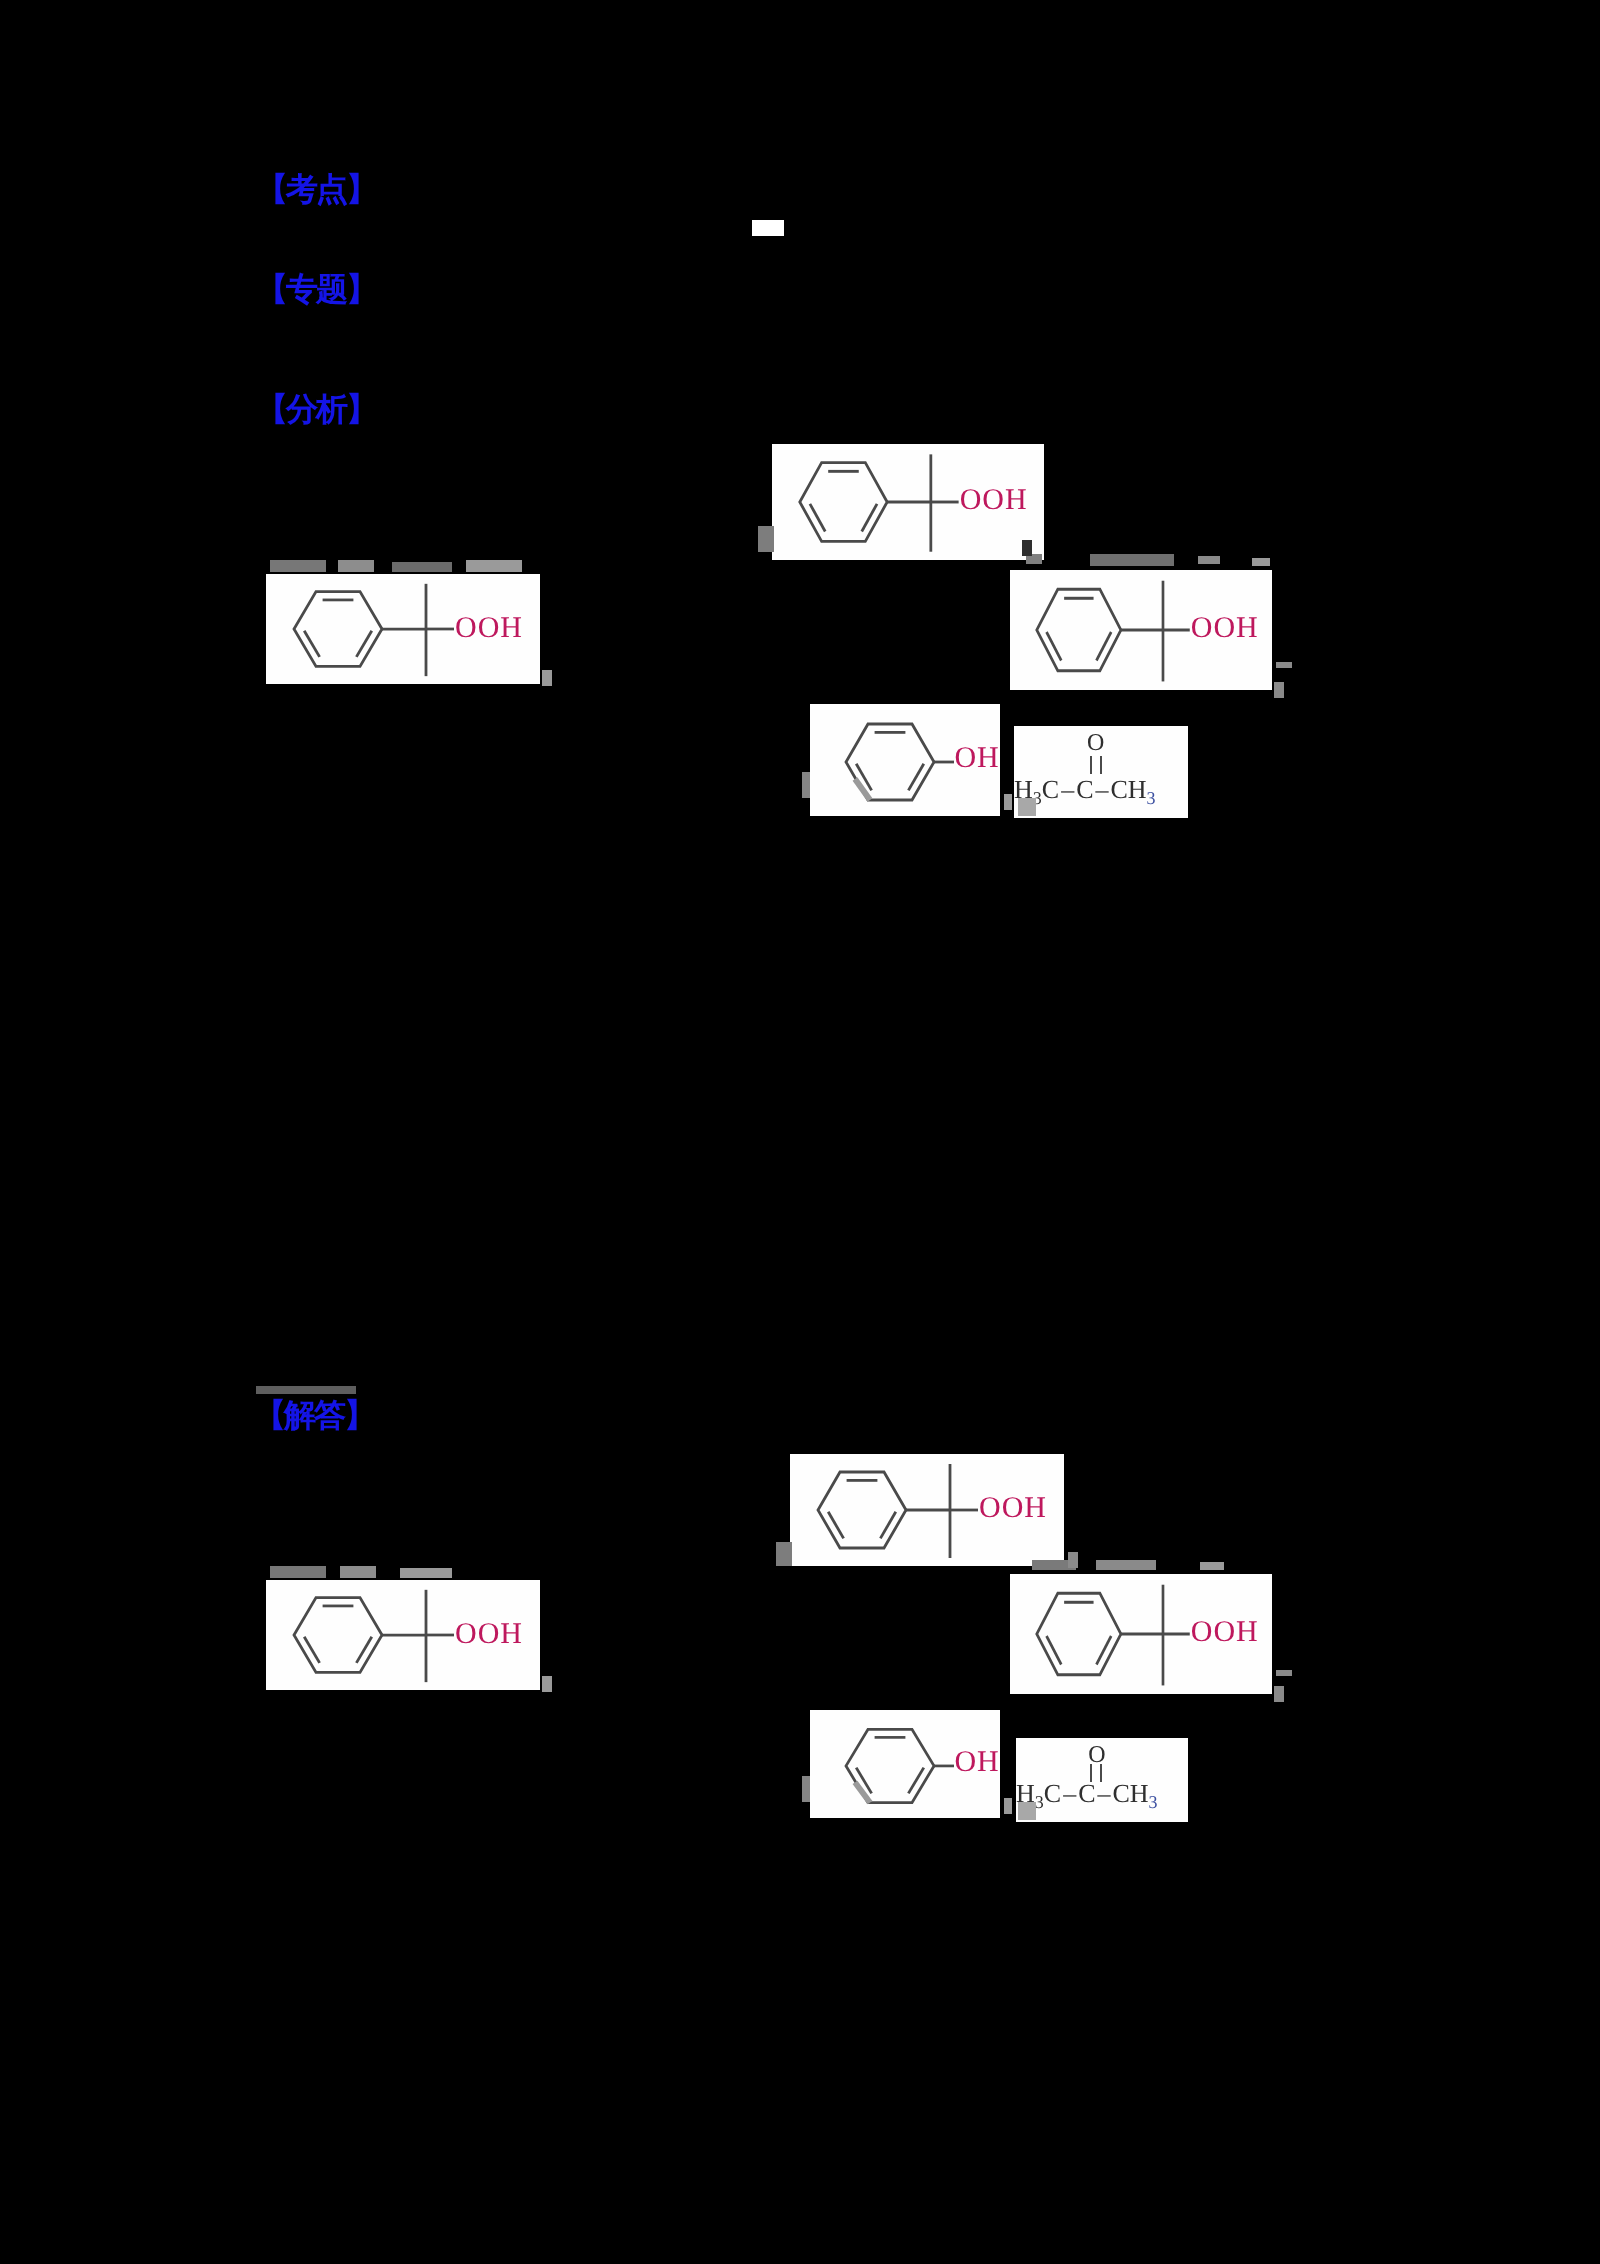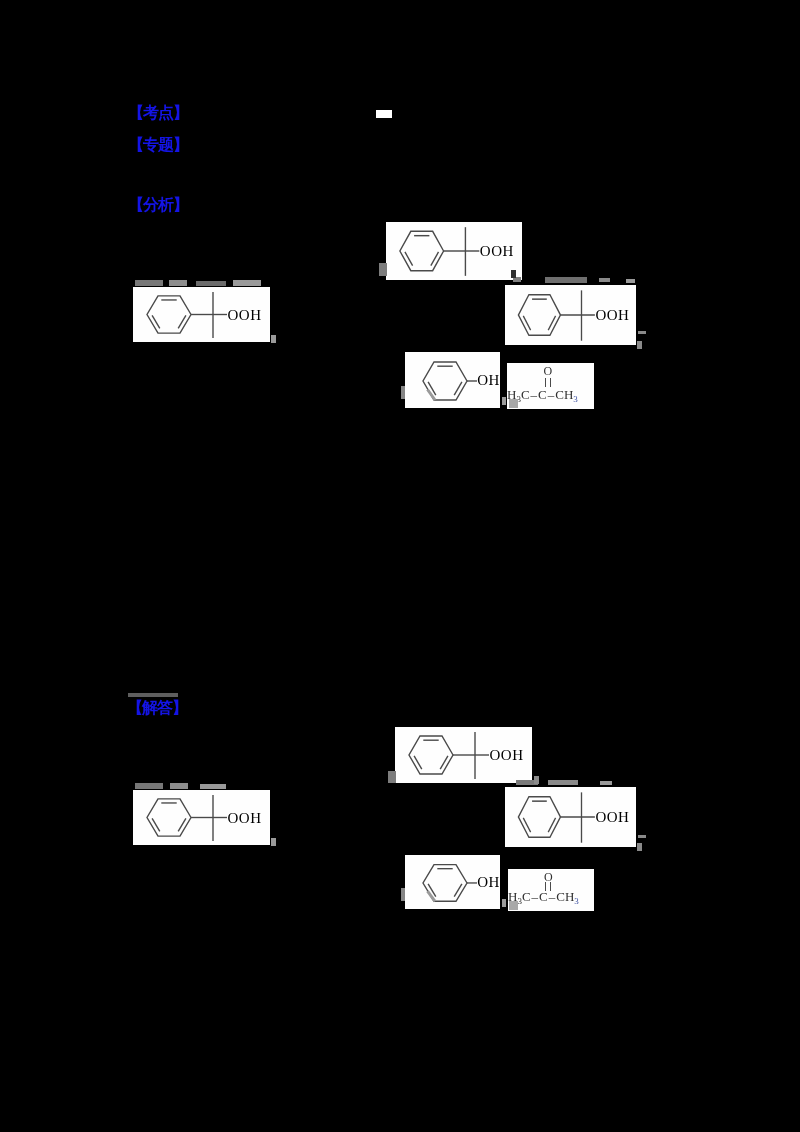--- a/index.html
+++ b/index.html
@@ -4,40 +4,40 @@
 <style>
   html,body{margin:0;padding:0;background:#000;}
   .page{position:relative;width:800px;height:1132px;background:#000;overflow:hidden;
         font-family:"Liberation Serif","DejaVu Serif",serif;}
   .tag{position:absolute;font-family:"DejaVu Sans","Liberation Sans",sans-serif;
        font-weight:bold;font-size:16px;line-height:19px;color:#1414e6;letter-spacing:-1px;white-space:nowrap;}
   .white-dash{position:absolute;background:#ffffff;}
   .sbox{position:absolute;background:#fefefe;z-index:2;}
   .sbox svg{position:absolute;left:0;top:0;width:100%;height:100%;display:block;}
   .chem-label{position:absolute;top:50%;transform:translateY(-50%);
-              color:#000000;font-size:15px;letter-spacing:0.5px;white-space:nowrap;}
+              color:#be185d;font-size:15px;letter-spacing:0.5px;white-space:nowrap;}
   .ooh{left:69%;}
   .oh{left:76%;}
   .acetone-box{color:#2f2f2f;}
   .ace-o{position:absolute;left:47%;top:1px;transform:translateX(-50%);font-size:12px;}
   .ace-dbl{position:absolute;left:calc(47% - 3px);top:15px;width:4px;height:9px;
            border-left:1.5px solid #4a4a4a;border-right:1.5px solid #4a4a4a;}
   .ace-row{position:absolute;left:0;bottom:5px;font-size:13px;white-space:nowrap;}
   .ssub{font-size:9px;vertical-align:-3px;}
   .blue3{color:#3b4fa0;}
   .dash{margin:0 1px;}
   .artifact{position:absolute;z-index:4;}
   .artifact.onwhite{z-index:6;}
 </style>
 </head>
 <body>
 
 <div class="page">
 
-  <span class="tag" style="left:128px;top:105px;font-family:Liberation Mono, monospace;">【考点】</span>
+  <span class="tag" style="left:128px;top:85px;">【考点】</span>
   <span class="tag" style="left:128px;top:135px;">【专题】</span>
   <span class="tag" style="left:128px;top:195px;">【分析】</span>
   <span class="tag" style="left:127px;top:698px;">【解答】</span>
 
   <div class="white-dash" style="left:376px;top:110px;width:16px;height:8px;"></div>
 
   <div class="sbox" style="left:386px;top:222px;width:136px;height:58px;">
     <svg viewBox="0 0 137 56" preserveAspectRatio="none">
       <g fill="none" stroke="#4a4a4a" stroke-width="1.4">
         <polygon points="58,28 47,9 25,9 14,28 25,47 47,47"></polygon>

